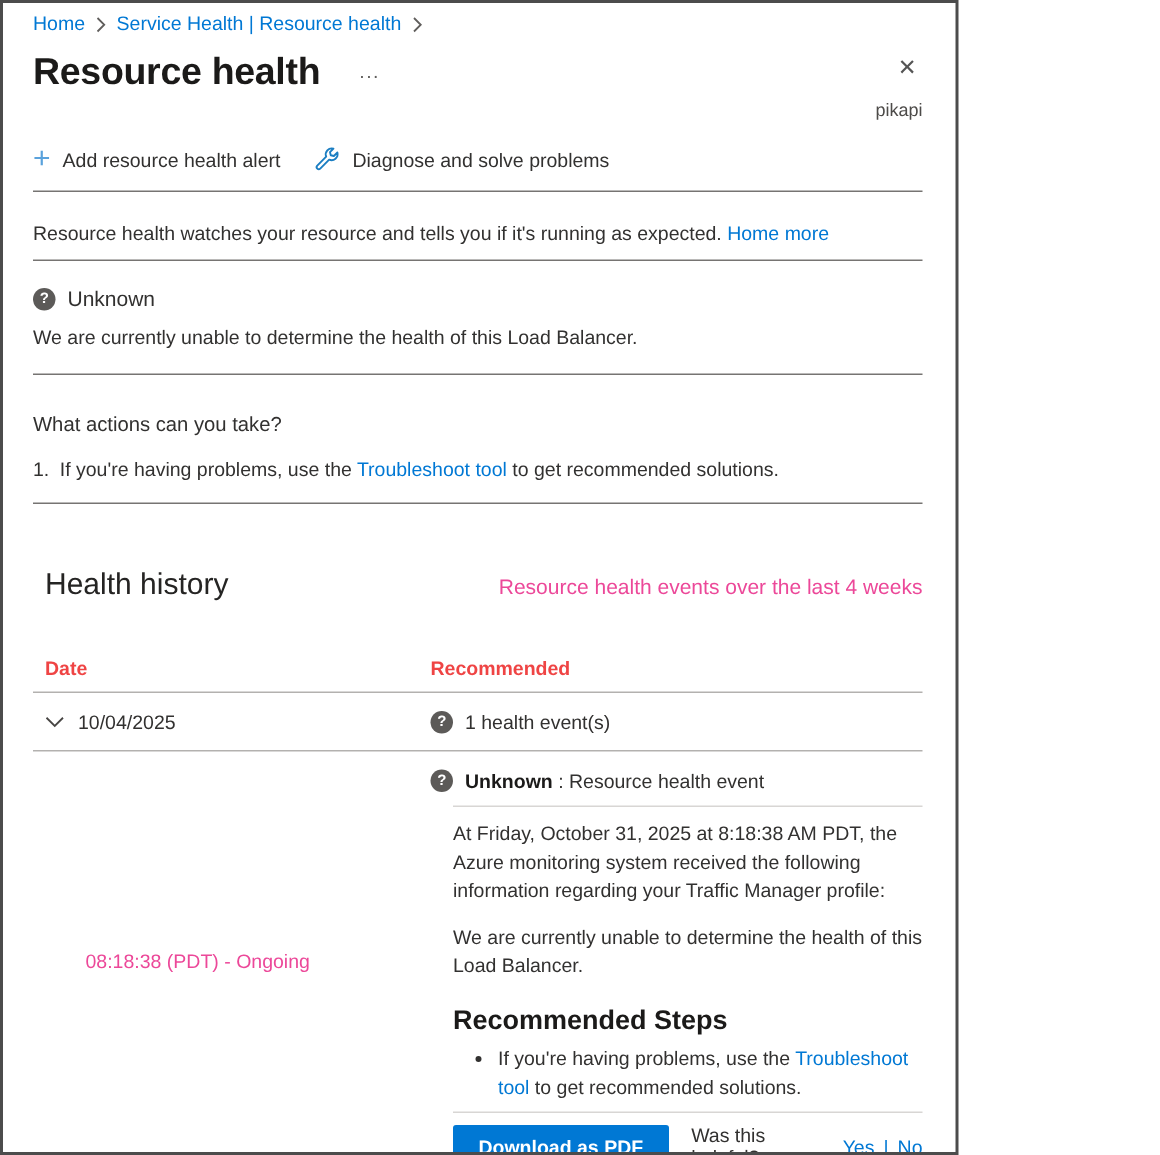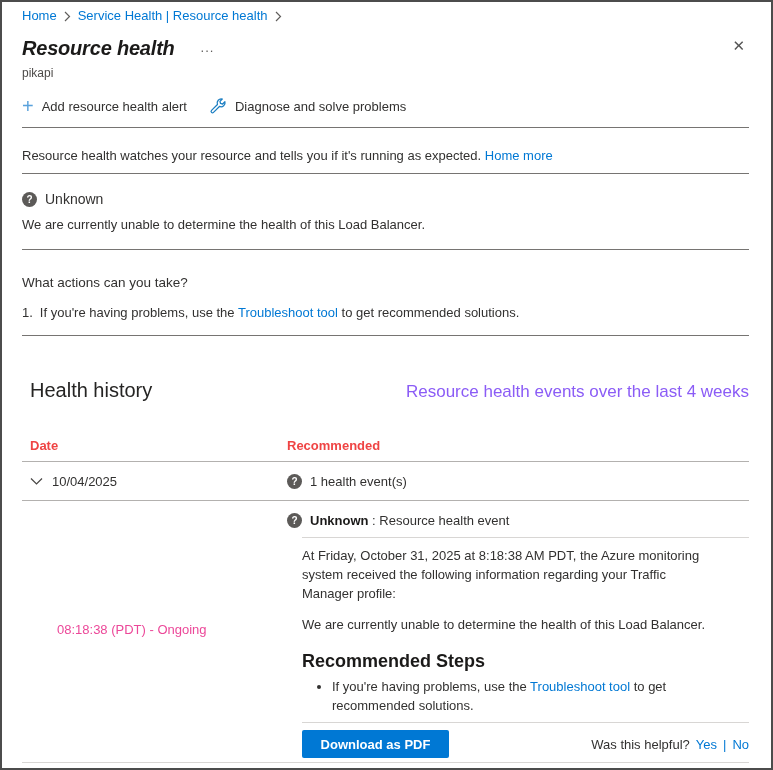--- a/index.html
+++ b/index.html
@@ -1,38 +1,38 @@
 <!DOCTYPE html>
 <html><head>
 <meta charset="utf-8">
 <style>
   * { box-sizing: border-box; margin: 0; padding: 0; }
   html,body { background:#fff; }
   body { font-family: "Liberation Sans", "DejaVu Sans", sans-serif; }
   .frame {
-    width: 773px; height: 770px;
+    width: 639px; height: 770px;
     border: 2px solid #4c4c4c;
     background: #fff;
     padding: 0 22px 0 20px;
     overflow: hidden;
     position: relative;
     color: #323130;
   }
   a { text-decoration: none; color: #0078d4; cursor: pointer; }
 
   
   .breadcrumb { padding-top: 6px; font-size: 13px; display: flex; align-items: center; gap: 7px; }
   .crumb-sep { display: inline-flex; margin-top: 1px; }
 
   
   .header-row { margin-top: 11px; display: flex; align-items: center; }
-  .page-title { font-size: 20px; font-weight: 700; color: #1b1a19; line-height: 28px; letter-spacing: -0.2px; font-style: italic; }
+  .page-title { font-size: 25px; font-weight: 700; color: #1b1a19; line-height: 28px; letter-spacing: -0.2px; }
   .ellipsis-btn { margin-left: 26px; color: #605e5c; font-size: 13px; letter-spacing: 1px; cursor: pointer; line-height: 10px; align-self: center; }
   .close-btn { position: absolute; top: 36px; right: 26px; font-size: 15px; color: #555; cursor: pointer; line-height: 15px; }
-  .subtitle { margin-top: 4px; font-size: 12px; color: #4d4b49; }
+  .subtitle { margin-top: 4px; font-size: 12px; color: #4d4b49; text-align: right; }
 
   
   .toolbar { margin-top: 13px; display: flex; align-items: center; gap: 22px; height: 26px; }
   .tool-btn { display: flex; align-items: center; gap: 8px; background: none; border: none; font-family: inherit; font-size: 13px; color: #323130; cursor: pointer; padding: 0; }
   .plus-glyph { color: #5aa2dc; font-size: 20px; font-weight: 300; line-height: 18px; }
 
   
   .divider-strong { border: 0; border-top: 1px solid #767472; }
   .divider-mid    { border: 0; border-top: 1px solid #b3b1af; }
   .divider-soft   { border: 0; border-top: 1px solid #d8d6d4; }
@@ -46,21 +46,21 @@
   .status-message { margin-top: 10px; font-size: 13px; }
   .mt-div3 { margin-top: 17px; }
 
   .actions-heading { margin-top: 25px; font-size: 13.5px; }
   .action-item { margin-top: 15px; font-size: 13px; display: flex; gap: 7px; }
   .mt-div4 { margin-top: 15px; }
 
   
   .hh-header { margin-top: 43px; display: flex; justify-content: space-between; align-items: baseline; padding-left: 8px; }
   .hh-title { font-size: 20px; font-weight: 400; color: #252423; }
-  .hh-sub { font-size: 17px; color: #8b5cf6; }
+  .hh-sub { font-size: 14px; color: #ec4899; }
 
   .grid-row { display: grid; grid-template-columns: 265px 1fr; }
   .table-head { margin-top: 36px; font-size: 13px; font-weight: 700; color: #ef4444; }
   .table-head .cell-date { padding-left: 8px; }
   .head-div { margin-top: 8px; }
 
   .group-row { height: 38px; align-items: center; font-size: 13px; }
   .date-cell { padding-left: 8px; display: flex; align-items: center; gap: 9px; }
   .chev-btn { display: inline-flex; cursor: pointer; }
   .desc-cell { display: flex; align-items: center; gap: 8px; }

